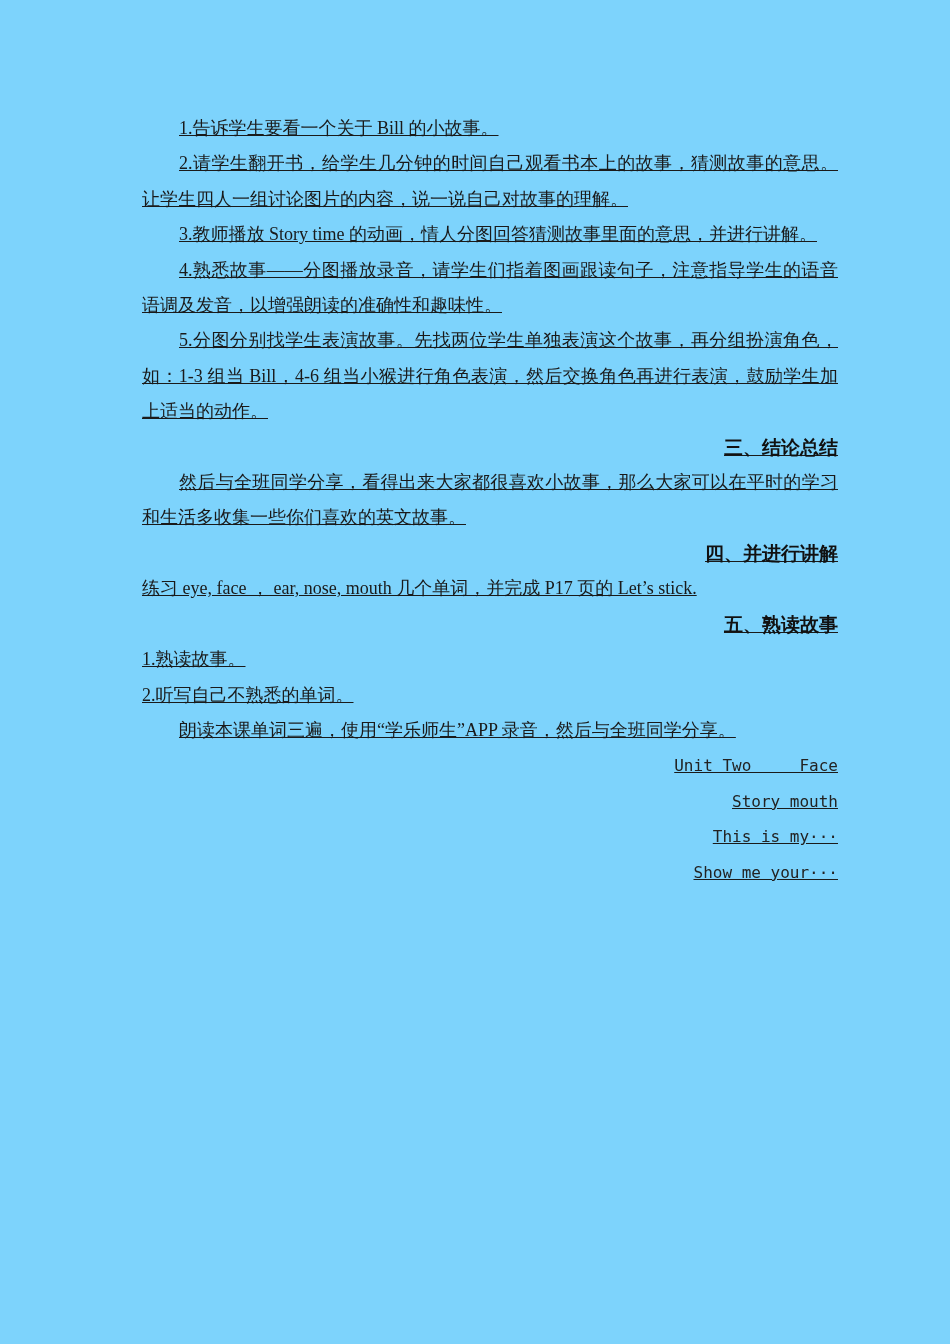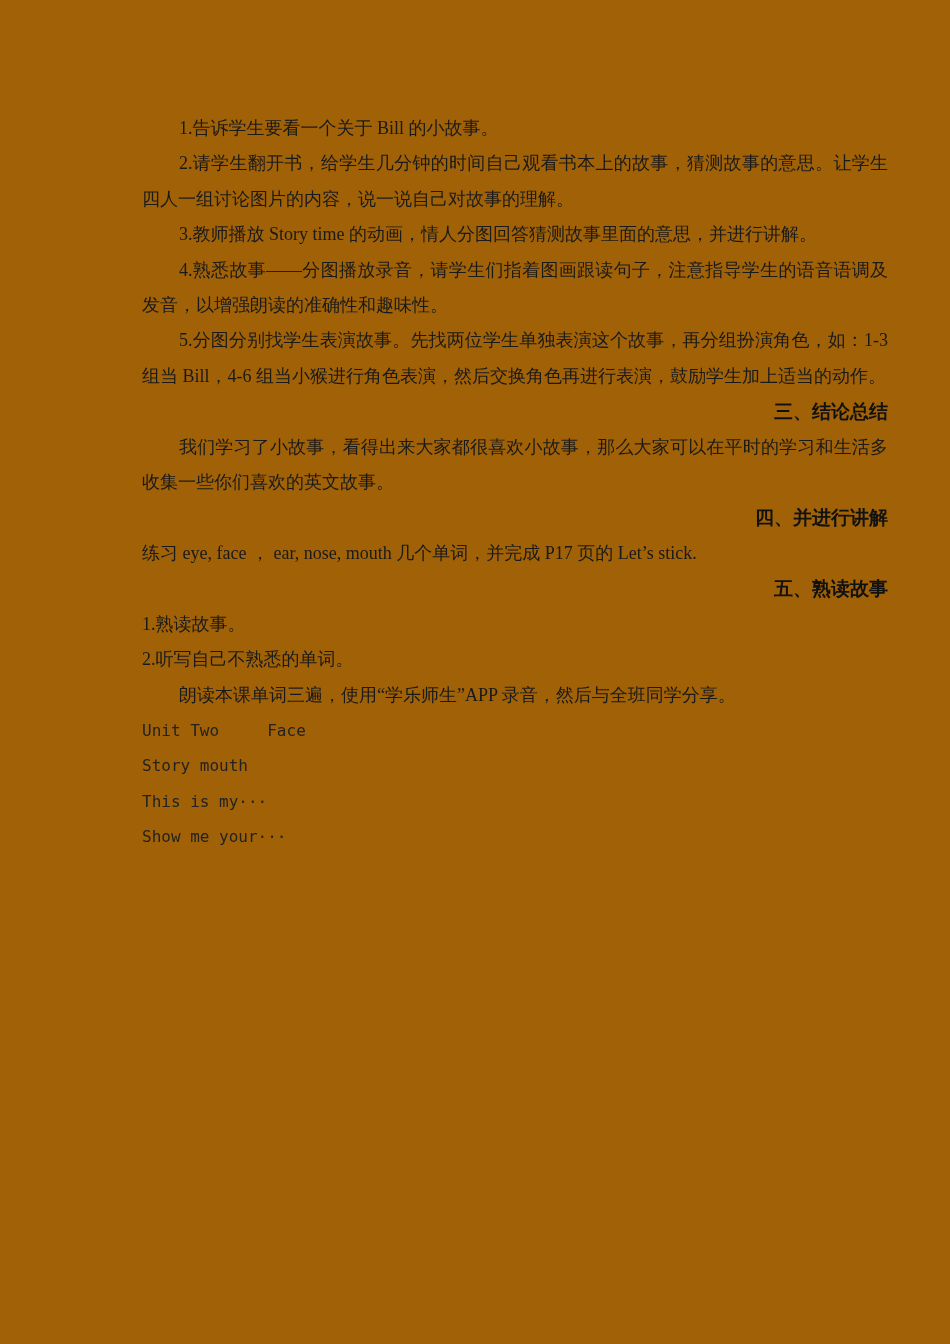--- a/index.html
+++ b/index.html
@@ -1,65 +1,66 @@
 <!DOCTYPE html>
 <html><head>
 <meta charset="utf-8">
 <style>
   html, body { margin: 0; padding: 0; background: #ffffff; }
   .page {
     position: relative;
     width: 950px;
     height: 1344px;
     margin: 0 auto;
-    background: #a16207;
+    background: #7dd3fc;
     box-sizing: border-box;
-    padding: 111px 62px 0 142px;
+    padding: 111px 112px 0 142px;
     font-family: "Liberation Serif", "DejaVu Serif", serif;
     color: #1a1a1a;
     overflow: hidden;
+    text-decoration: underline;
   }
   .para {
     margin: 0;
     font-size: 18px;
     line-height: 35.4px;
     text-align: justify;
   }
   .indent { text-indent: 37px; }
   .heading {
     margin: 0;
     font-size: 19px;
     line-height: 35.4px;
     font-weight: 700;
     color: #111111;
     text-align: right;
   }
   .board-line {
     margin: 0;
     font-size: 16px;
     line-height: 35.4px;
-    text-align: left;
+    text-align: right;
     font-family: "DejaVu Sans Mono", "Liberation Mono", monospace;
     white-space: pre;
     color: #222222;
   }
 </style>
 </head>
 <body>
 
 <div class="page">
 
   <p class="para indent">1.告诉学生要看一个关于 Bill 的小故事。</p>
   <p class="para indent">2.请学生翻开书，给学生几分钟的时间自己观看书本上的故事，猜测故事的意思。让学生四人一组讨论图片的内容，说一说自己对故事的理解。</p>
   <p class="para indent">3.教师播放 Story time 的动画，情人分图回答猜测故事里面的意思，并进行讲解。</p>
   <p class="para indent">4.熟悉故事——分图播放录音，请学生们指着图画跟读句子，注意指导学生的语音语调及发音，以增强朗读的准确性和趣味性。</p>
   <p class="para indent">5.分图分别找学生表演故事。先找两位学生单独表演这个故事，再分组扮演角色，如：1-3 组当 Bill，4-6 组当小猴进行角色表演，然后交换角色再进行表演，鼓励学生加上适当的动作。</p>
 
   <h2 class="heading">三、结论总结</h2>
-  <p class="para indent">我们学习了小故事，看得出来大家都很喜欢小故事，那么大家可以在平时的学习和生活多收集一些你们喜欢的英文故事。</p>
+  <p class="para indent">然后与全班同学分享，看得出来大家都很喜欢小故事，那么大家可以在平时的学习和生活多收集一些你们喜欢的英文故事。</p>
 
   <h2 class="heading">四、并进行讲解</h2>
   <p class="para">练习 eye, face ， ear, nose, mouth 几个单词，并完成 P17 页的 Let’s stick.</p>
 
   <h2 class="heading">五、熟读故事</h2>
   <p class="para">1.熟读故事。</p>
   <p class="para">2.听写自己不熟悉的单词。</p>
   <p class="para indent">朗读本课单词三遍，使用“学乐师生”APP 录音，然后与全班同学分享。</p>
 
   <p class="board-line">Unit Two     Face</p>

